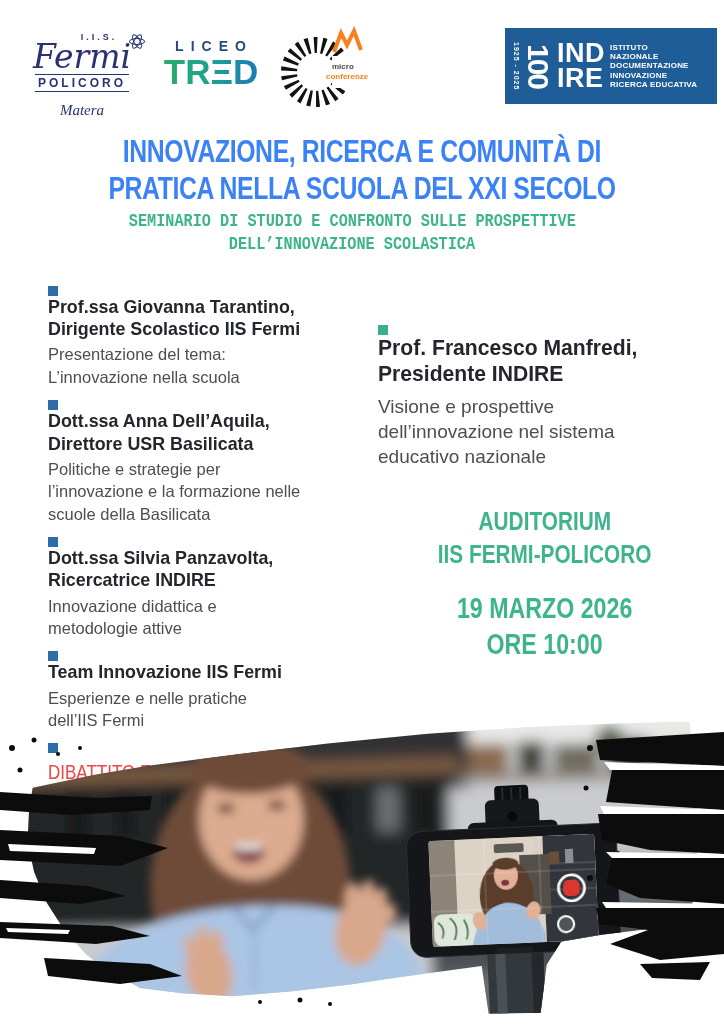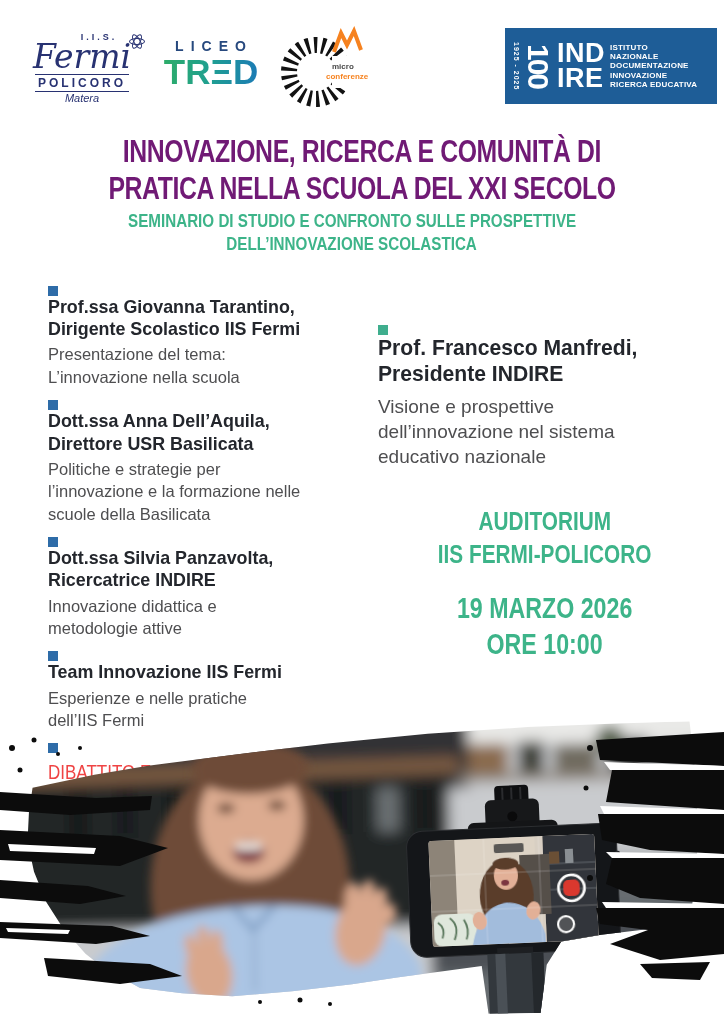--- a/index.html
+++ b/index.html
@@ -6,21 +6,21 @@
   html,body { background:#ffffff; }
   body { font-family:"Liberation Sans", sans-serif; }
   .poster { position:relative; width:724px; height:1024px; background:#fff; overflow:hidden; }
 
   
   .logos { position:absolute; top:26px; left:0; width:724px; height:82px; }
   .fermi { position:absolute; left:17px; top:6px; width:130px; text-align:center; color:#283272; }
   .fermi .iis { font-size:9px; font-weight:bold; letter-spacing:3px; margin-left:34px; }
   .fermi .name { font-family:"DejaVu Serif", serif; font-style:italic; font-weight:normal; font-size:33px; line-height:0.9; color:#283272; }
   .fermi .city { font-size:12px; font-weight:bold; letter-spacing:3px; border-top:1px solid #283272; border-bottom:1px solid #283272; display:inline-block; padding:1px 3px; margin-top:2px; }
-  .fermi .matera { font-family:Liberation Sans, sans-serif; font-style:italic; font-size:11px; margin-top:0px; }
+  .fermi .matera { font-family:Liberation Serif, serif; font-style:italic; font-size:15px; margin-top:10px; }
   .atom { position:absolute; right:2px; top:2px; width:16px; height:16px; }
   .atom i { position:absolute; left:0; top:4px; width:16px; height:7px; border:1px solid #283272; border-radius:50%; }
   .atom i:nth-child(2){ transform:rotate(60deg); }
   .atom i:nth-child(3){ transform:rotate(-60deg); }
 
   .tred { position:absolute; left:156px; top:12px; width:110px; text-align:center; }
   .tred .liceo { font-size:14px; font-weight:bold; letter-spacing:7px; color:#27497e; margin-left:6px; }
   .tred .big { font-size:35px; font-weight:800; letter-spacing:0px; line-height:1.0;
                background:linear-gradient(90deg,#2fae62,#1f9f92,#1b75bb);
                -webkit-background-clip:text; background-clip:text; color:transparent; }
@@ -33,23 +33,23 @@
             display:flex; align-items:center; padding:6px 8px; gap:5px; color:#fff; }
   .indire .years { writing-mode:vertical-rl; font-size:7px; font-weight:bold; letter-spacing:1px; height:100%; text-align:center; }
   .indire .hundred { writing-mode:vertical-rl; font-size:30px; font-weight:800; letter-spacing:-2px; line-height:0.9; }
   .indire .acr { font-size:27px; font-weight:800; line-height:0.92; letter-spacing:0.5px; }
   .indire .desc { font-size:8px; font-weight:bold; line-height:1.15; letter-spacing:0.2px; }
 
   
   .cond { display:inline-block; transform:scaleX(0.8); transform-origin:50% 50%; white-space:nowrap; }
   .cond-l { display:inline-block; transform:scaleX(0.85); transform-origin:0 50%; white-space:nowrap; }
   .title { position:absolute; top:134px; left:0; width:724px; text-align:center;
-           color:#701a75; font-weight:bold; font-size:31px; line-height:1.18; letter-spacing:-0.5px; }
+           color:#3b82f6; font-weight:bold; font-size:31px; line-height:1.18; letter-spacing:-0.5px; }
   .subtitle { position:absolute; top:210px; left:0; width:704px; text-align:center;
-              color:#3db489; font-weight:bold; font-size:19px; line-height:1.2; }
+              color:#3db489; font-weight:bold; font-size:19px; line-height:1.2;font-family:Liberation Mono, monospace; }
 
   
   .left-col { position:absolute; left:48px; top:283px; width:322px; }
   .p-item { display:flex; margin-bottom:9px;flex-direction:column; }
   .bar { width:10px; flex:0 0 10px; height:47px; margin-right:16px; margin-top:3px; }
   .bar.blue { background:#2e6ca8; }
   .bar.green { background:#3fae8e; height:62px; }
   .p-head { font-size:19px; font-weight:bold; color:#23262c; line-height:1.17; transform:scaleX(0.94); transform-origin:0 0; white-space:nowrap; }
   .p-desc { font-size:16.5px; color:#4e4e50; line-height:1.36; margin-top:3px; white-space:pre-line; }
 

